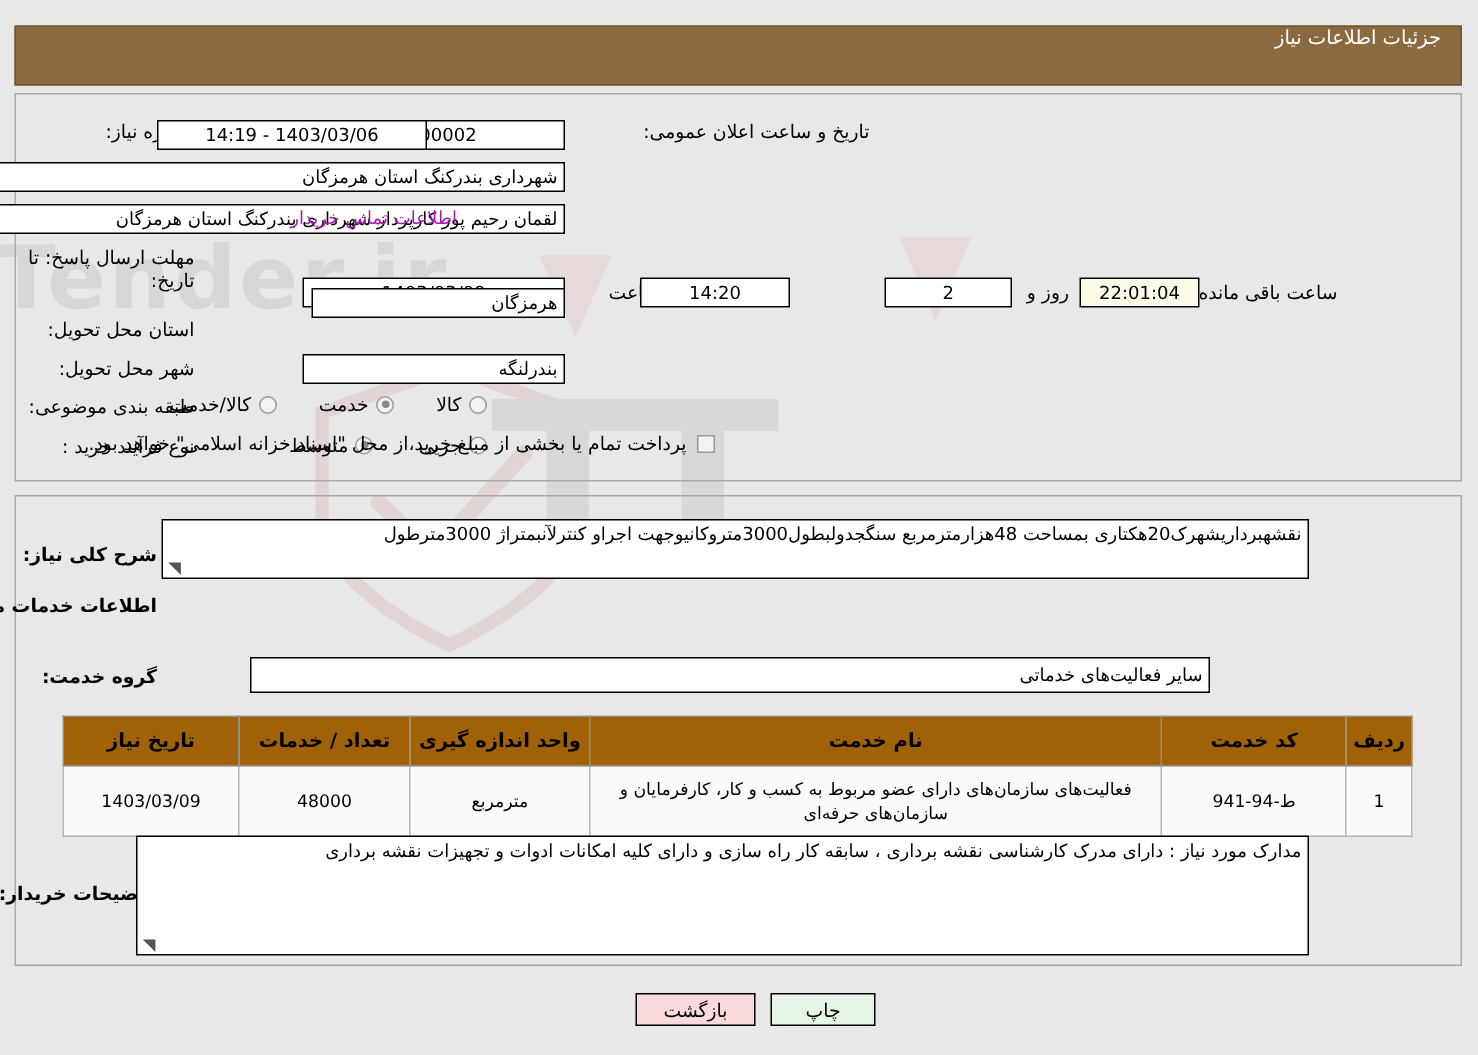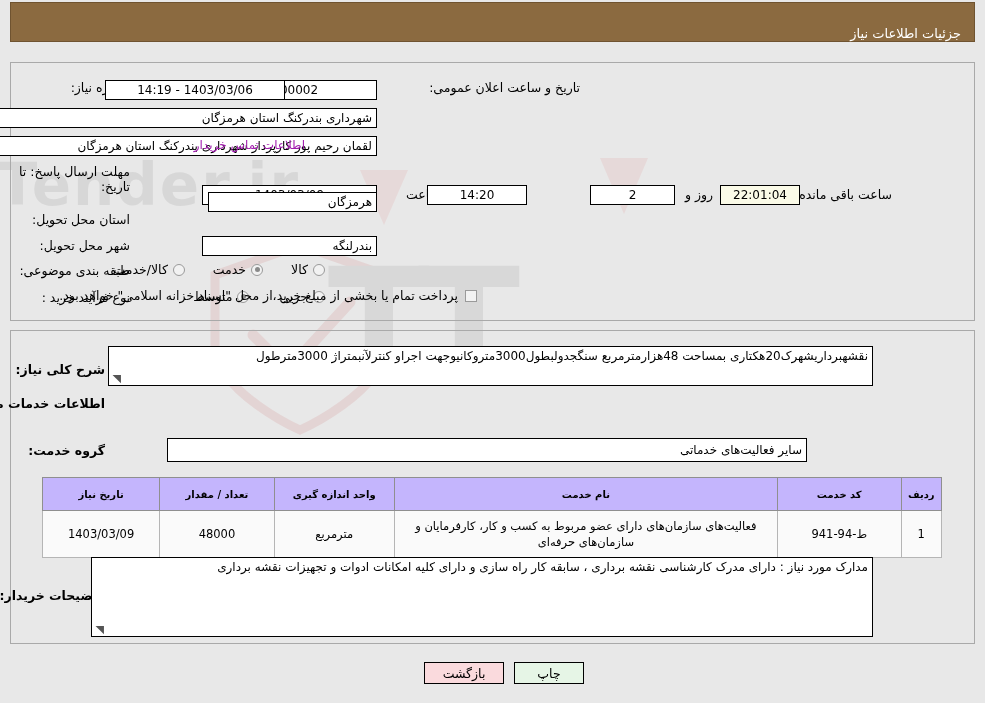--- a/index.html
+++ b/index.html
@@ -24,30 +24,30 @@
     left: 0; top: 130px;
     width: 985px; height: 330px;
     pointer-events: none;
     z-index: 1;
     opacity: 1;
   }
 
   
   .header-bar {
     position: absolute;
-    left: 10px; top: 2px;
+    left: 10px; top: 17px;
     width: 965px;
     height: 40px;
     background: #8b6a40;
     border: 1px solid #6f5330;
     box-sizing: border-box;
     color: #ffffff;
     font-size: 13px;
     display: flex;
-    align-items: flex-end;
+    align-items: flex-start;
     justify-content: flex-start;
     padding-right: 13px;
     box-sizing: border-box;
     z-index: 3;
   }
 
   
   .panel {
     position: absolute;
     left: 10px;
@@ -154,24 +154,24 @@
   .tbl {
     position: absolute;
     left: 42px; top: 477px;
     width: 900px;
     border-collapse: collapse;
     font-size: 11.5px;
     z-index: 4;
     background: #fff;
   }
   .tbl th {
-    background: #c4b5fd;
+    background: #a16207;
     border: 1px solid #8f8f8f;
     font-weight: bold;
-    font-size: 10px;
+    font-size: 13px;
     height: 28px;
     color: #000;
     padding: 2px 4px;
   }
   .tbl td {
     background: #fafafa;
     border: 1px solid #b5b5b5;
     height: 40px;
     padding: 3px 6px;
     text-align: center;
@@ -315,21 +315,21 @@
   <div class="lbl lbl-b" style="position:absolute; right:880px; top:443px; z-index:4;">گروه خدمت:</div>
   <div class="fld r" style="position:absolute; right:178px; top:438px; width:640px; height:24px; line-height:22px; z-index:4;">سایر فعالیت‌های خدماتی</div>
 
   <table class="tbl">
     <thead>
       <tr>
         <th style="width:32px;">ردیف</th>
         <th style="width:120px;">کد خدمت</th>
         <th style="width:406px;">نام خدمت</th>
         <th style="width:118px;">واحد اندازه گیری</th>
-        <th style="width:112px;">تعداد / مقدار</th>
+        <th style="width:112px;">تعداد / خدمات</th>
         <th style="width:112px;">تاریخ نیاز</th>
       </tr>
     </thead>
     <tbody>
       <tr>
         <td>1</td>
         <td>ط-94-941</td>
         <td>فعالیت‌های سازمان‌های دارای عضو مربوط به کسب و کار، کارفرمایان و سازمان‌های حرفه‌ای</td>
         <td>مترمربع</td>
         <td>48000</td>

